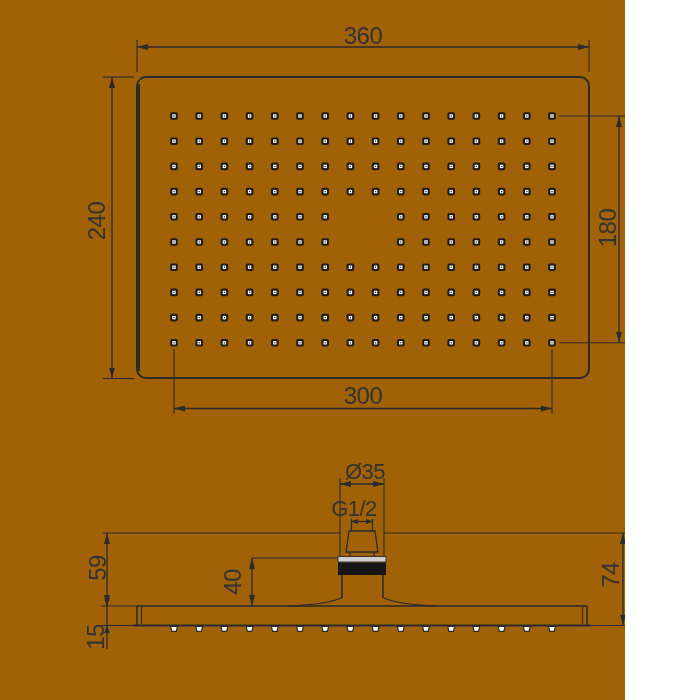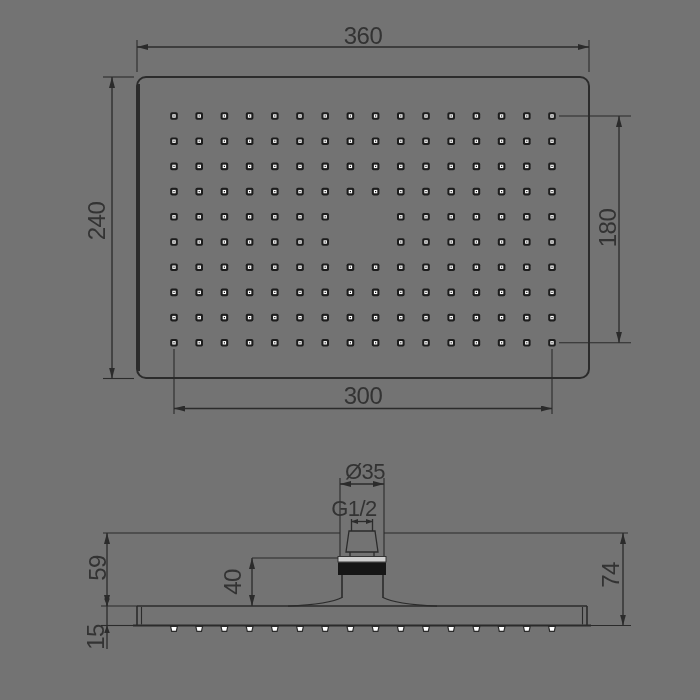--- a/index.html
+++ b/index.html
@@ -1,16 +1,16 @@
 <!DOCTYPE html>
 <html><head>
 <meta charset="utf-8">
 <style>
   html,body{margin:0;padding:0;background:#ffffff;}
-  .stage{position:relative;width:700px;height:700px;background:#737373;overflow:hidden;}
+  .stage{position:relative;width:625px;height:700px;background:#a16207;overflow:hidden;}
   .ln{stroke:#2b2b2b;fill:none;}
   .w1{stroke-width:1.1;}
   .w12{stroke-width:1.3;}
   .w15{stroke-width:1.6;}
   .w2{stroke-width:2;}
   .w26{stroke-width:2.6;}
   .dim{font-family:"Liberation Sans",sans-serif;font-size:24px;fill:#333333;letter-spacing:-0.5px;}
   .dim-sm{font-family:"Liberation Sans",sans-serif;font-size:22px;fill:#333333;letter-spacing:-0.5px;}
   .arrfill{fill:#2b2b2b;stroke:none;}
 </style>

